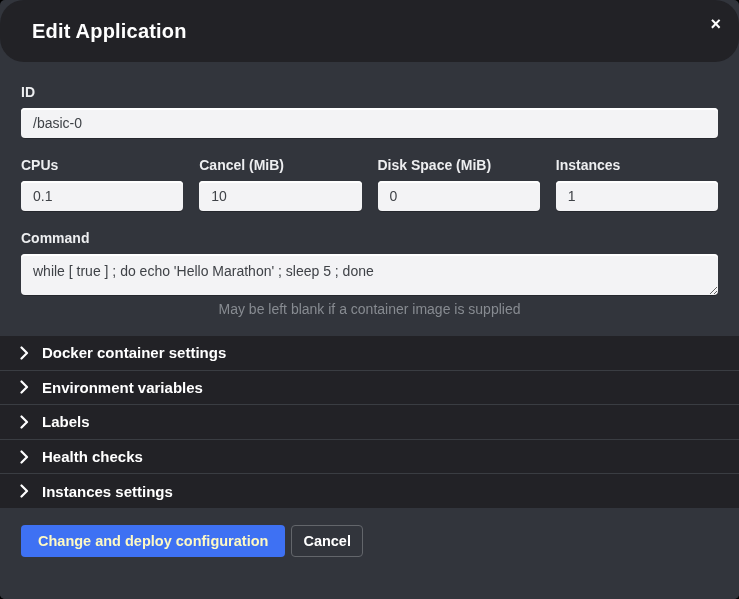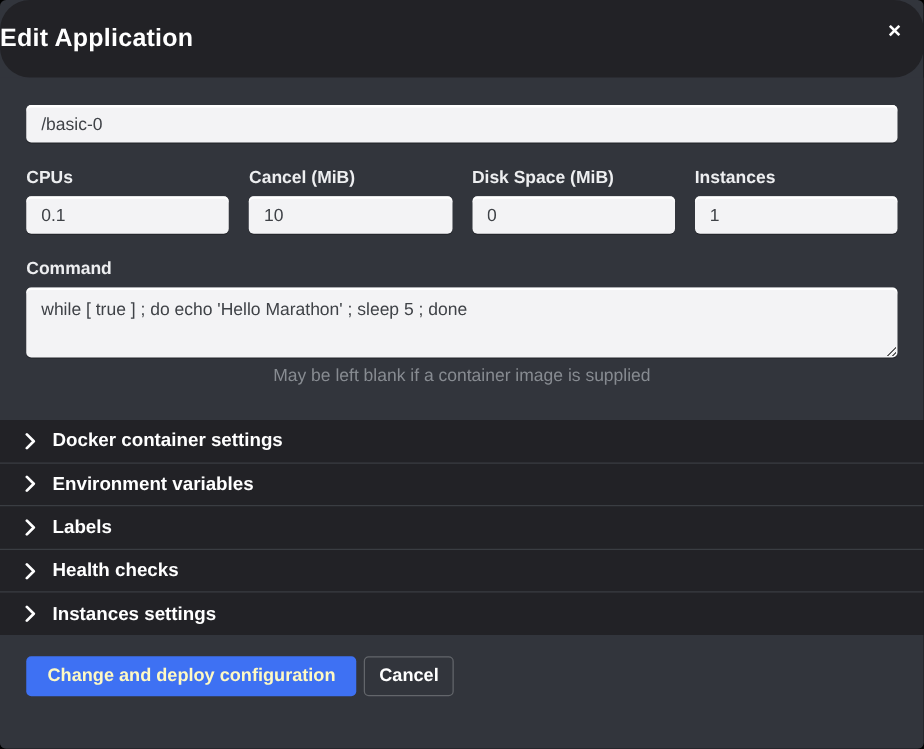--- a/index.html
+++ b/index.html
@@ -22,21 +22,21 @@
     background: var(--body-bg, #32353c);
   }
   
   .modal-header {
     position: relative;
     height: 62px;
     flex: none;
     background: var(--header-bg, #222226);
     display: flex;
     align-items: center;
-    padding: 0 0;
+    padding: 0 32px;
     border-radius: 24px;
   }
   .modal-title {
     color: #ffffff;
     font-size: 20px;
     font-weight: bold;
     letter-spacing: .2px;
   }
   .close-btn {
     position: absolute;
@@ -79,21 +79,21 @@
     border-radius: 4px;
     box-shadow: inset 0 2px 0 rgba(255,255,255,.95), 0 1px 0 rgba(0,0,0,.25);
     padding: 6px 12px;
     font-family: "Liberation Sans", sans-serif;
     font-size: 14px;
     color: #3f4247;
     outline: none;
   }
   .text-input { height: 30px; }
   .text-area {
-    height: 56px;
+    height: 41px;
     resize: both;
     line-height: 1.45;
     padding-top: 7px;
   }
   .field-row {
     display: grid;
     grid-template-columns: repeat(4, 1fr);
     gap: 16px;
     margin-bottom: 19px;
   }
@@ -171,20 +171,21 @@
 <div class="modal">
 
   <div class="modal-header">
     <span class="modal-title">Edit Application</span>
     <button class="close-btn">×</button>
   </div>
 
   <div class="modal-body">
 
     <div class="form-group">
+      <label class="field-label">ID</label>
       <input class="text-input" type="text" value="/basic-0" style="">
     </div>
 
     <div class="field-row">
       <div>
         <label class="field-label">CPUs</label>
         <input class="text-input" type="text" value="0.1" style="">
       </div>
       <div>
         <label class="field-label">Cancel (MiB)</label>

